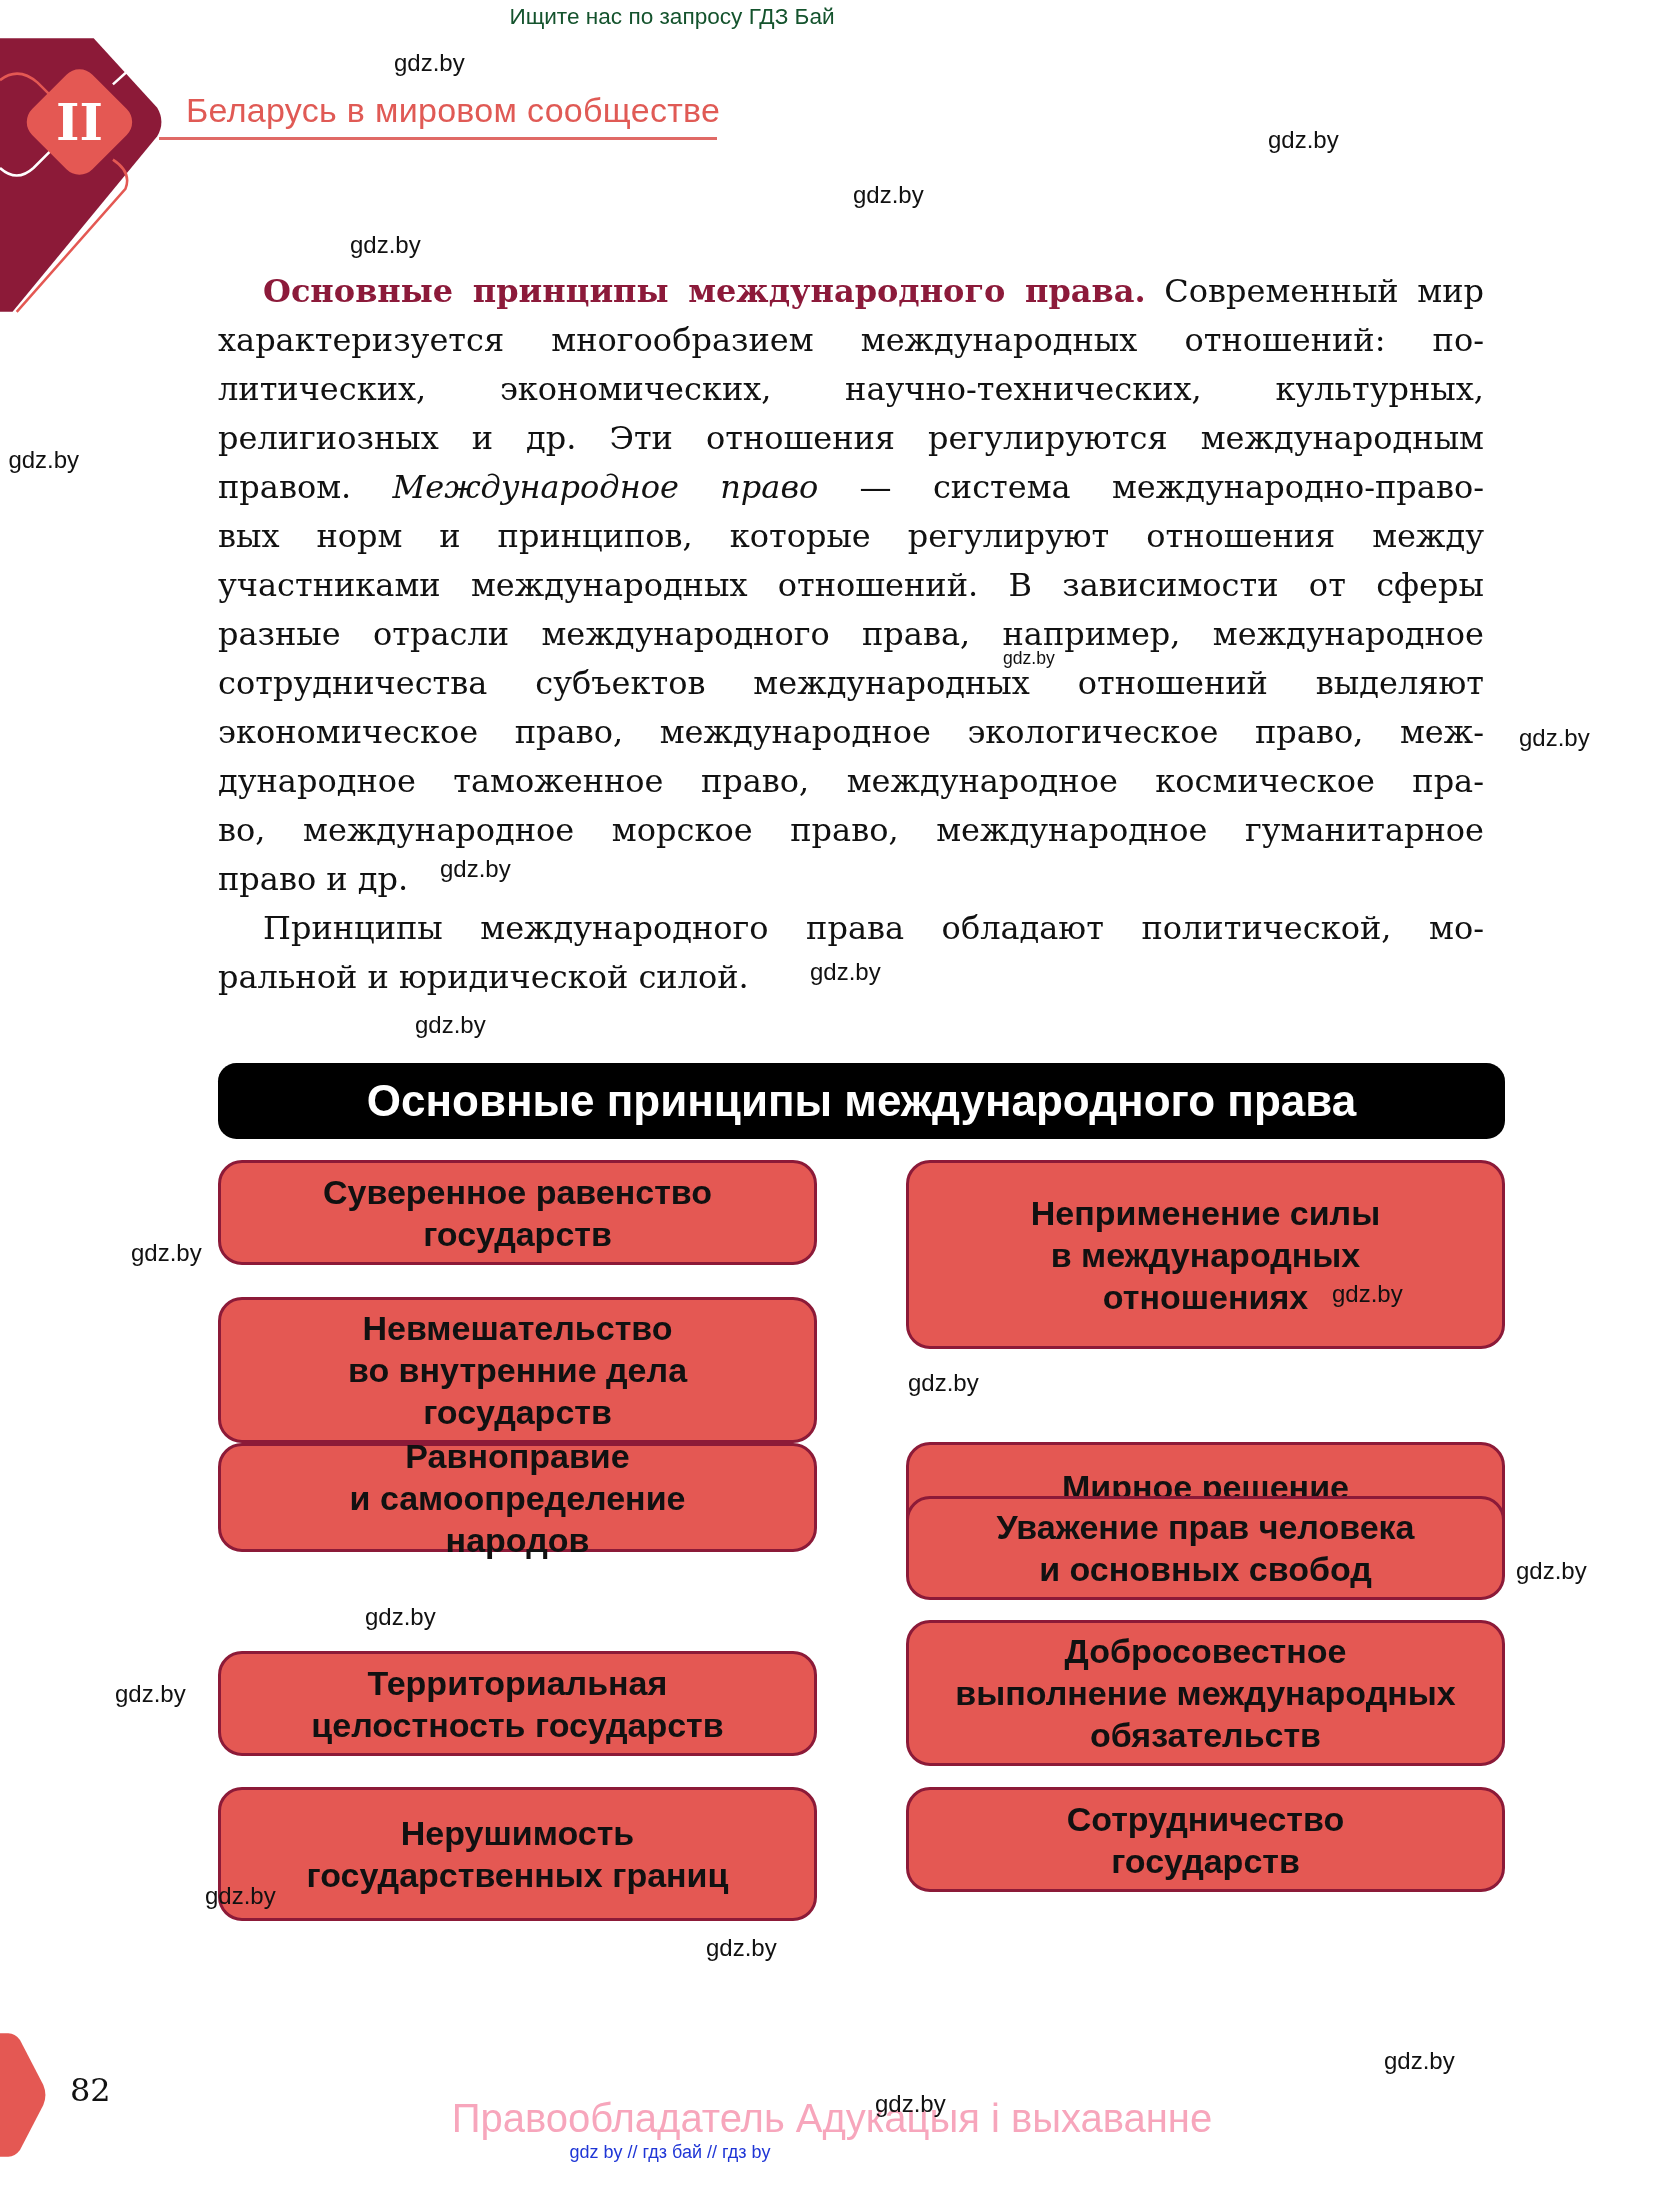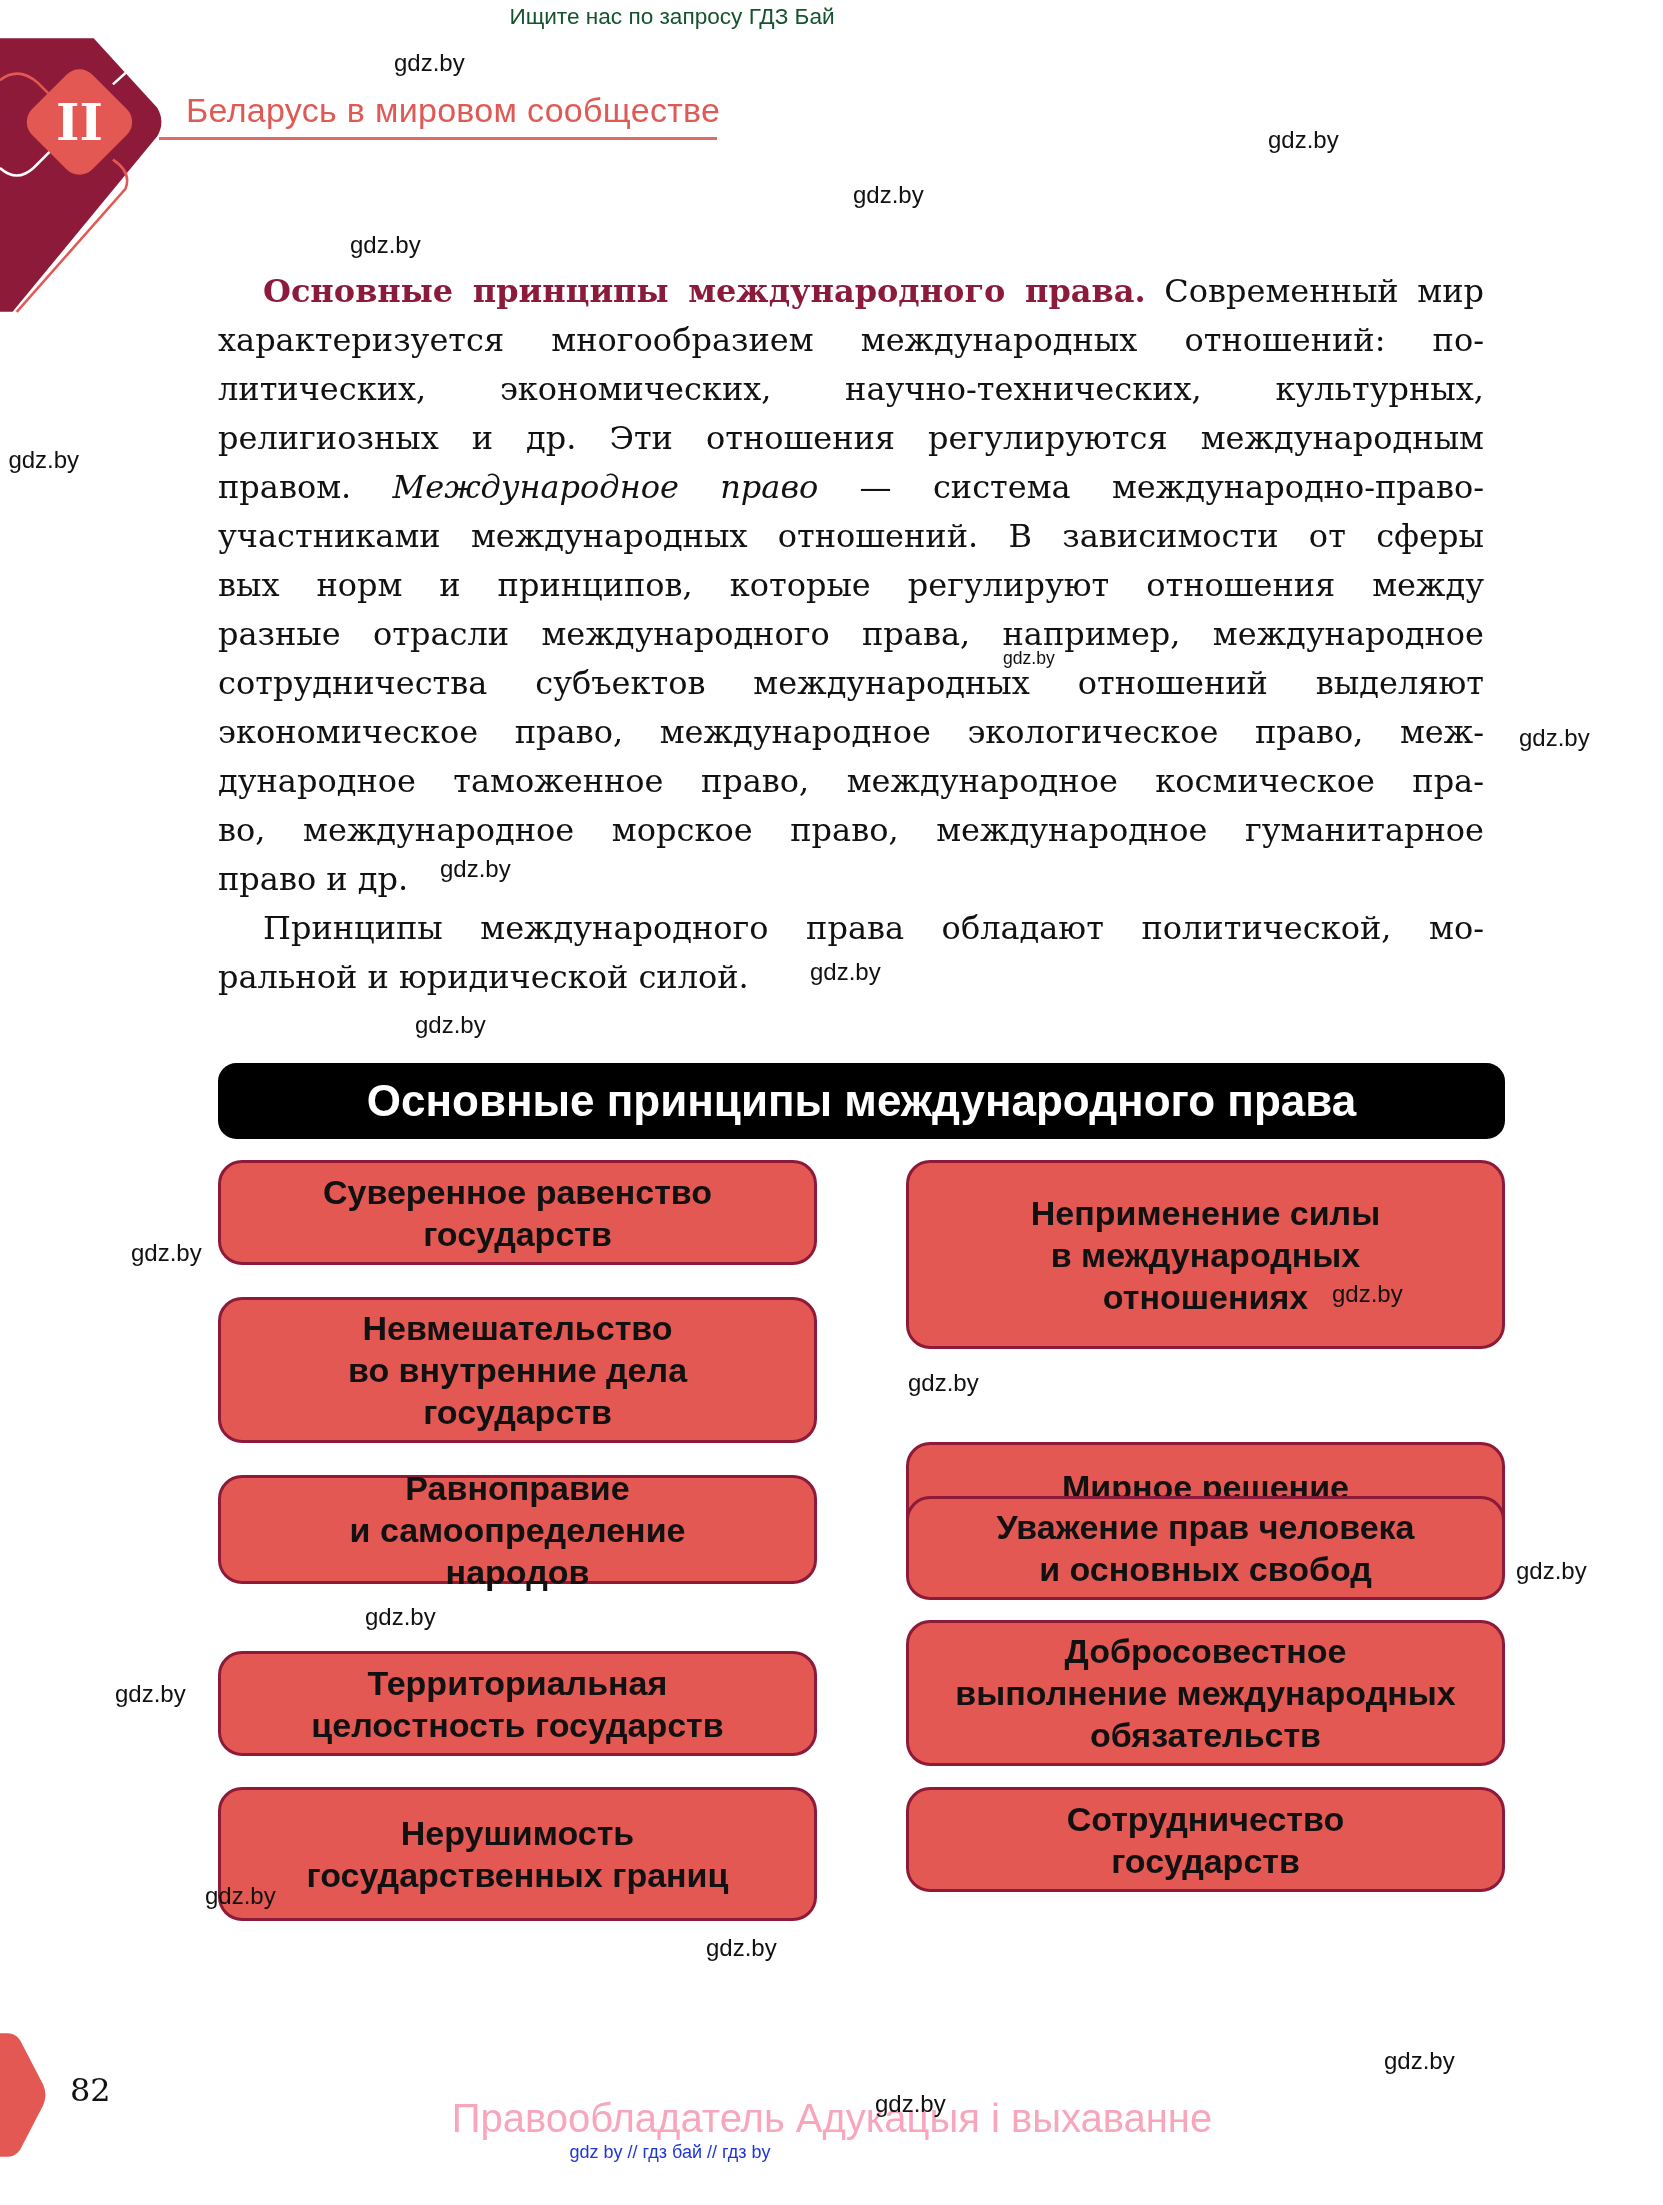--- a/index.html
+++ b/index.html
@@ -54,22 +54,22 @@
 <div class="abs chapter-title">Беларусь в мировом сообществе</div>
 <div class="abs chapter-rule"></div>
 
 <div class="abs body-text">
   <p>
     <span class="line" style="text-indent:45px"><span class="lead">Основные принципы международного права.</span><span> Современный мир</span></span>
     <span class="line" style="text-indent:0">характеризуется многообразием международных отношений: по-</span>
     <span class="line" style="text-indent:0">литических, экономических, научно-технических, культурных,</span>
     <span class="line" style="text-indent:0">религиозных и др. Эти отношения регулируются международным</span>
     <span class="line" style="text-indent:0"><span>правом. </span><span class="term">Международное право</span><span> — система международно-право-</span></span>
+    <span class="line" style="text-indent:0">вых норм и принципов, которые регулируют отношения между</span>
     <span class="line" style="text-indent:0">участниками международных отношений. В зависимости от сферы</span>
-    <span class="line" style="text-indent:0">вых норм и принципов, которые регулируют отношения между</span>
     <span class="line" style="text-indent:0">разные отрасли международного права, например, международное</span>
     <span class="line" style="text-indent:0">сотрудничества субъектов международных отношений выделяют</span>
     <span class="line" style="text-indent:0">экономическое право, международное экологическое право, меж-</span>
     <span class="line" style="text-indent:0">дународное таможенное право, международное космическое пра-</span>
     <span class="line" style="text-indent:0">во, международное морское право, международное гуманитарное</span>
     <span class="line last" style="text-indent:0">право и др.</span>
   </p>
   <p>
     <span class="line" style="text-indent:45px">Принципы международного права обладают политической, мо-</span>
     <span class="line last" style="text-indent:0">ральной и юридической силой.</span>
@@ -84,21 +84,21 @@
       <div>государств</div>
     </div>
 </div>
 <div class="abs pbox col-left" style="top:1297px;height:146px">
   <div>
       <div>Невмешательство</div>
       <div>во внутренние дела</div>
       <div>государств</div>
     </div>
 </div>
-<div class="abs pbox col-left" style="top:1475px;height:109px">
+<div class="abs pbox col-left" style="top:1443px;height:109px">
   <div>
       <div>Равноправие</div>
       <div>и самоопределение</div>
       <div>народов</div>
     </div>
 </div>
 <div class="abs pbox col-left" style="top:1651px;height:105px">
   <div>
       <div>Территориальная</div>
       <div>целостность государств</div>

